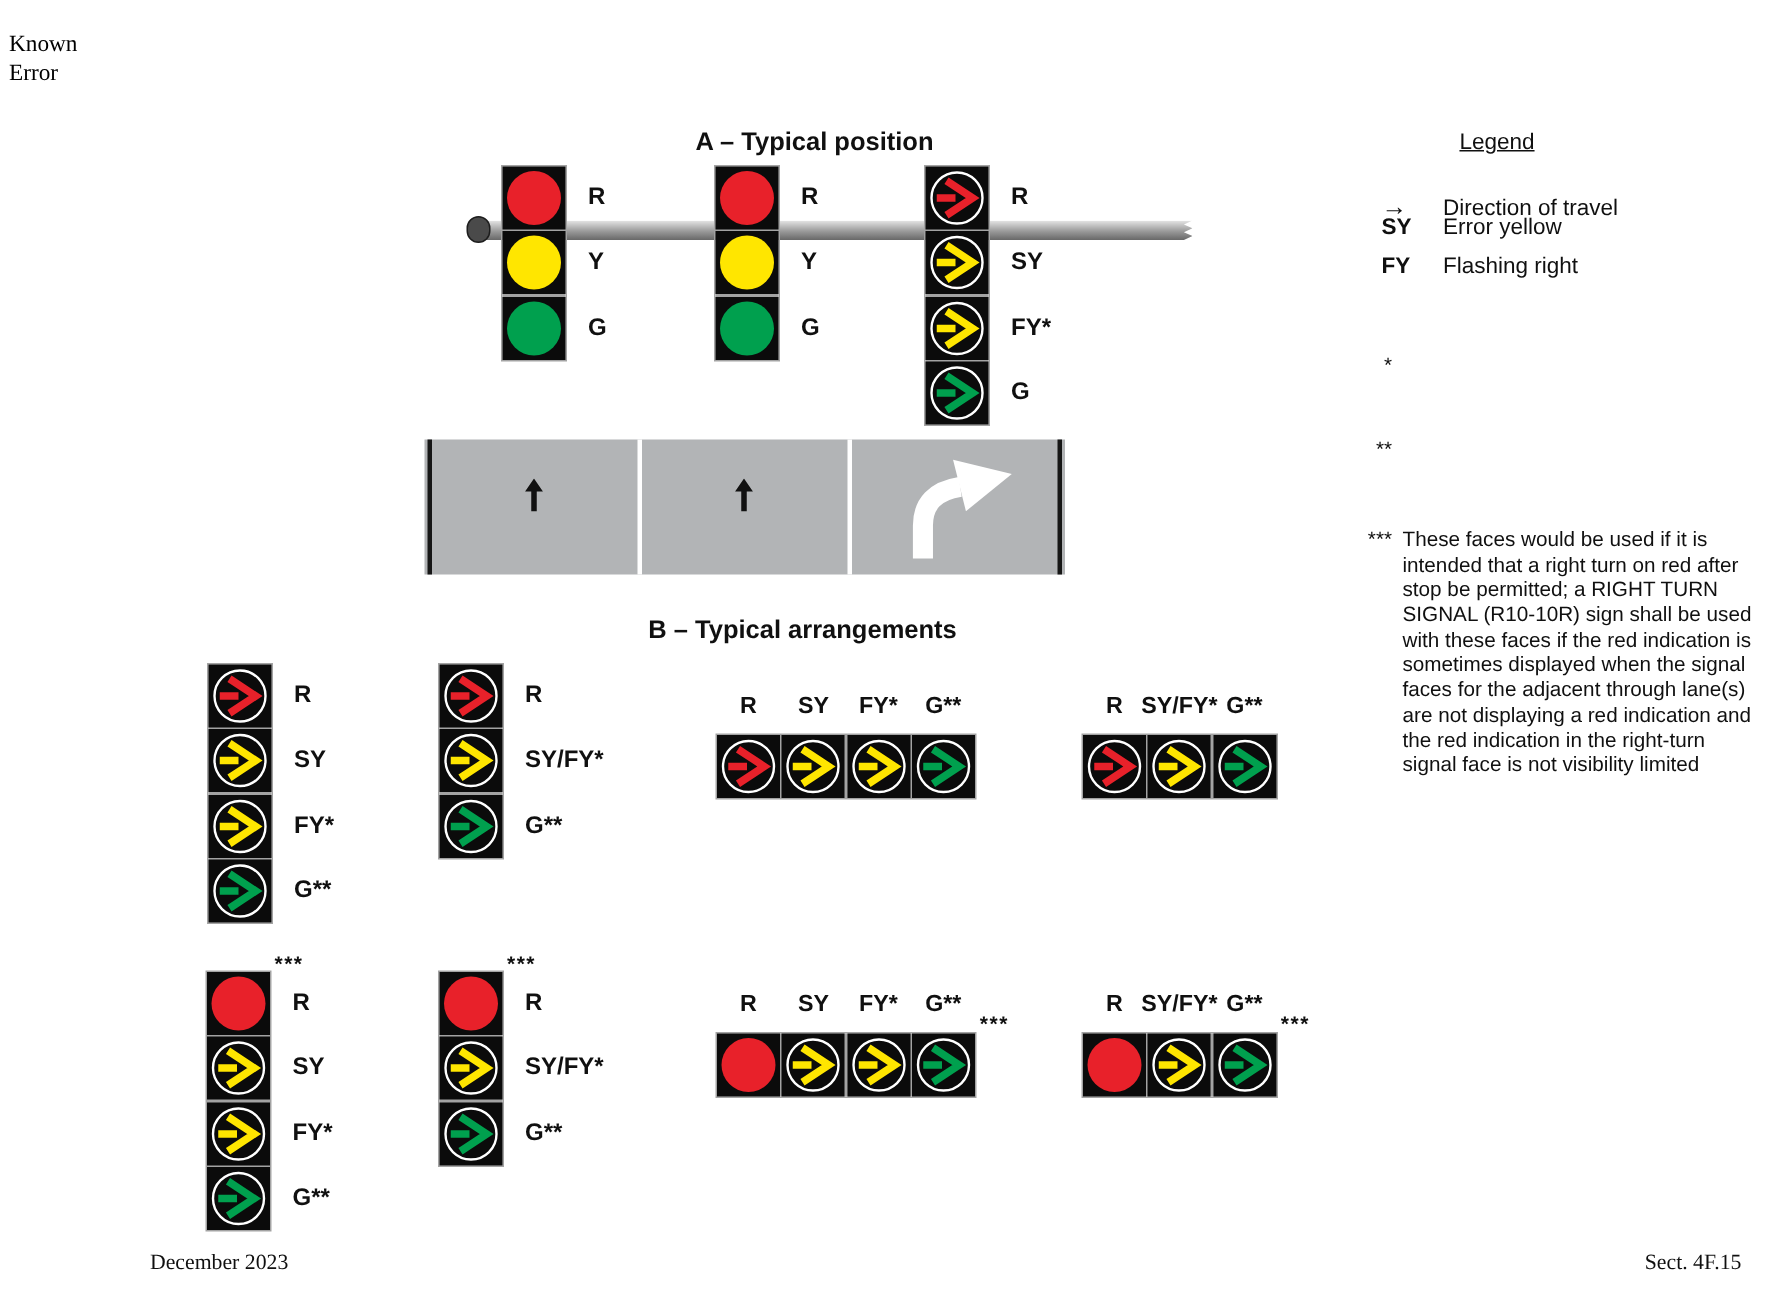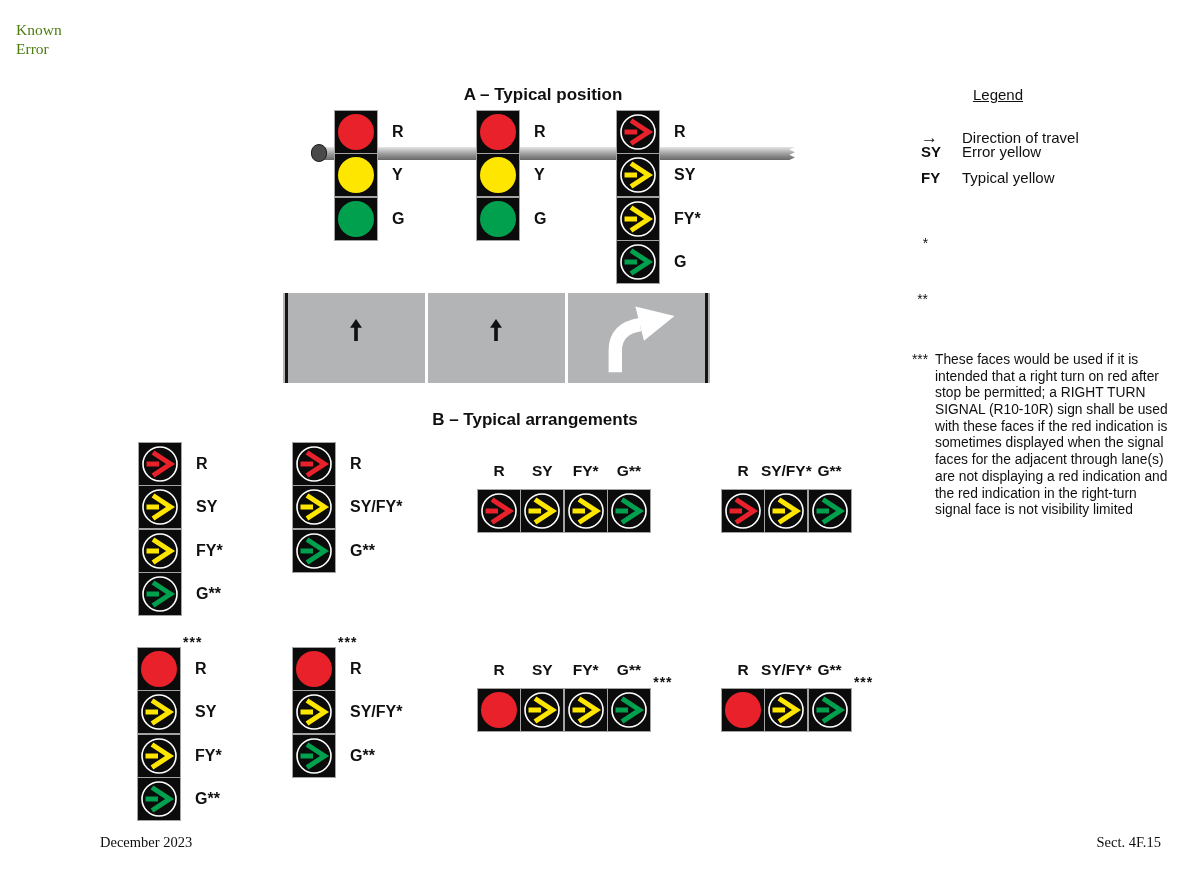--- a/index.html
+++ b/index.html
@@ -3,21 +3,21 @@
 <meta charset="utf-8">
 <style>
   * { margin:0; padding:0; box-sizing:border-box; }
   body { background:#fff; }
   .canvas {
     position:relative; width:1185px; height:871px; background:#ffffff;
     font-family:"Liberation Sans", sans-serif; overflow:hidden;
   }
   
   .known-error {
-    position:absolute; left:16px; top:20px; color:#4d7c0f;
+    position:absolute; left:6px; top:20px; color:#000000;
     font-family:"Liberation Serif", serif; font-size:15.5px; line-height:19px;
     text-decoration:none; cursor:pointer;
   }
   
   .title-wrap {
     position:absolute; left:110px; top:11px; width:1060px; text-align:center;
     font-weight:bold; font-size:20.5px; line-height:27px; color:#101010;
   }
   .fig-box { display:inline-block; border:2px solid #0000d6; padding:0 6px; margin-right:9px; }
   
@@ -337,21 +337,21 @@
     </div>
 
   <div class="legend-title">Legend</div>
   <div class="legend-row r0">
     <span class="legend-sym arrow">→</span><span>Direction of travel</span>
   </div>
   <div class="legend-row r1">
     <span class="legend-sym">SY</span><span>Error yellow</span>
   </div>
   <div class="legend-row r2">
-    <span class="legend-sym">FY</span><span>Typical yellow</span>
+    <span class="legend-sym">FY</span><span>Flashing right</span>
   </div>
 
   <div class="footnote f0">
     <span class="fn-sym">*</span>
   </div>
   <div class="footnote f1">
     <span class="fn-sym">**</span>
   </div>
   <div class="footnote f2">
     <span class="fn-sym">***</span>

